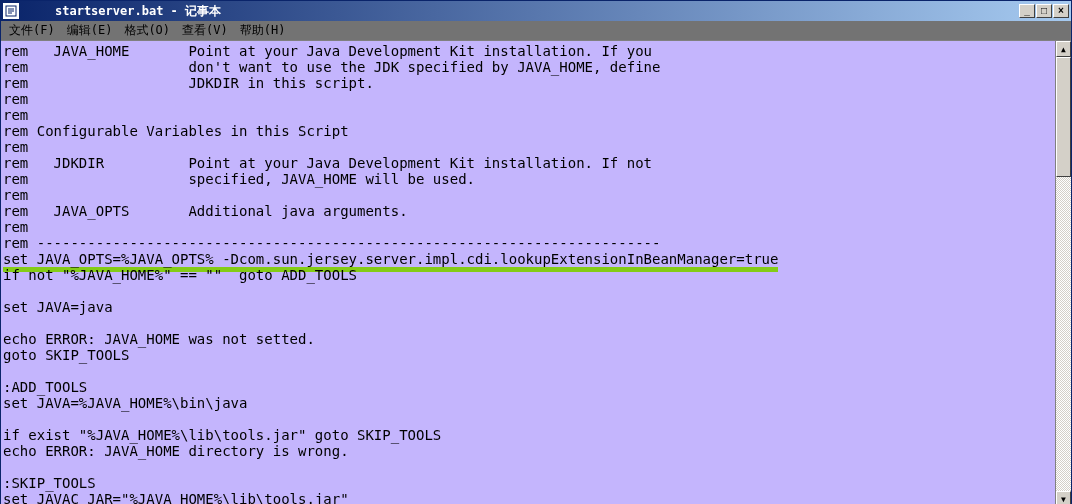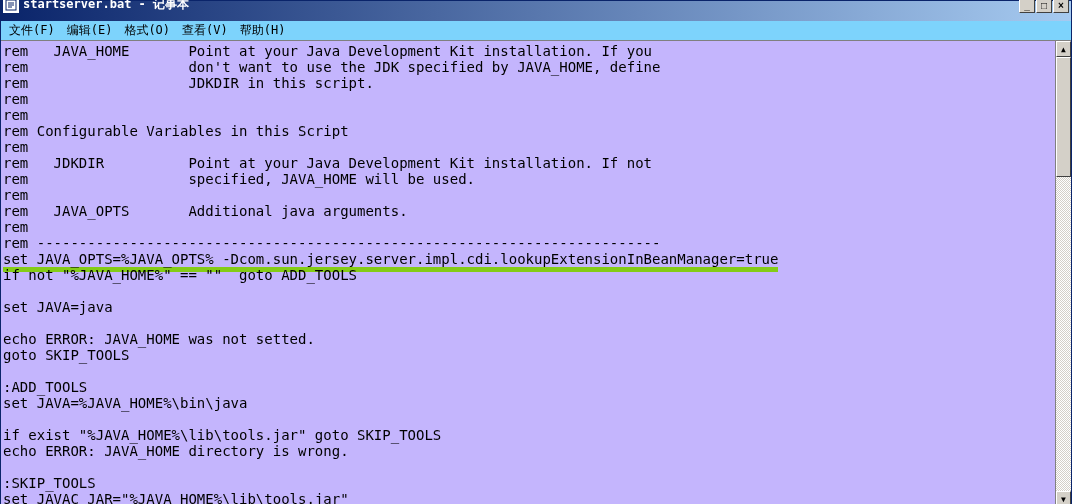--- a/index.html
+++ b/index.html
@@ -16,24 +16,25 @@
   height: 100%;
   border: 1px solid #0a246a;
   display: flex;
   flex-direction: column;
 }
 .titlebar {
   background: linear-gradient(to right, #0a246a, #a6caf0);
   color: #fff;
   height: 20px;
   display: flex;
-  align-items: flex-end;
+  align-items: center;
   padding: 8px 2px;
   font-weight: bold;
   font-size: 12px;
+  gap: 32px;
 }
 .titlebar-icon {
   width: 16px;
   height: 16px;
   margin-right: 4px;
   background: #fff;
   display: inline-flex;
   align-items: center;
   justify-content: center;
 }
@@ -50,21 +51,21 @@
   display: flex;
   align-items: center;
   justify-content: center;
   color: #000;
   font-size: 10px;
   font-family: Arial, sans-serif;
   font-weight: bold;
   line-height: 1;
 }
 .menubar {
-  background: #7dd3fc;
+  background: #737373;
   height: 20px;
   display: flex;
   align-items: center;
   padding: 0 2px;
   border-bottom: 1px solid #808080;
 }
 .menu-item {
   padding: 2px 6px;
   cursor: default;
 }

